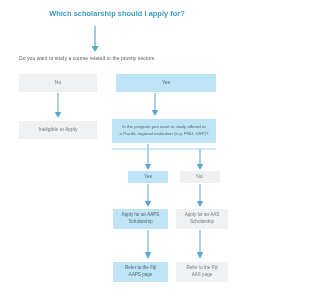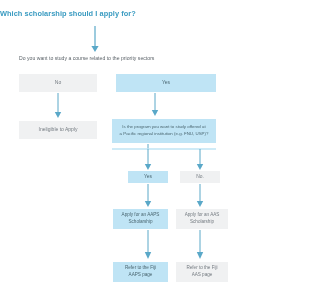--- a/index.html
+++ b/index.html
@@ -18,20 +18,21 @@
     width: 234px;
     height: 300px;
   }
 
   
   .title {
     position: absolute;
     left: 0;
     top: 9px;
     width: 234px;
+    text-align: center;
     font-size: 7.4px;
     font-weight: bold;
     color: #3a9bc1;
     letter-spacing: 0.05px;
   }
 
   
   .prompt {
     position: absolute;
     left: 19px;

